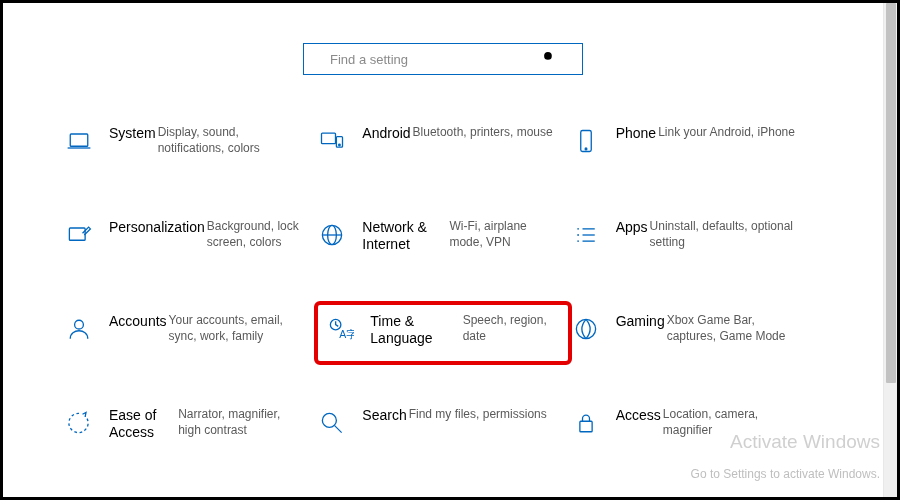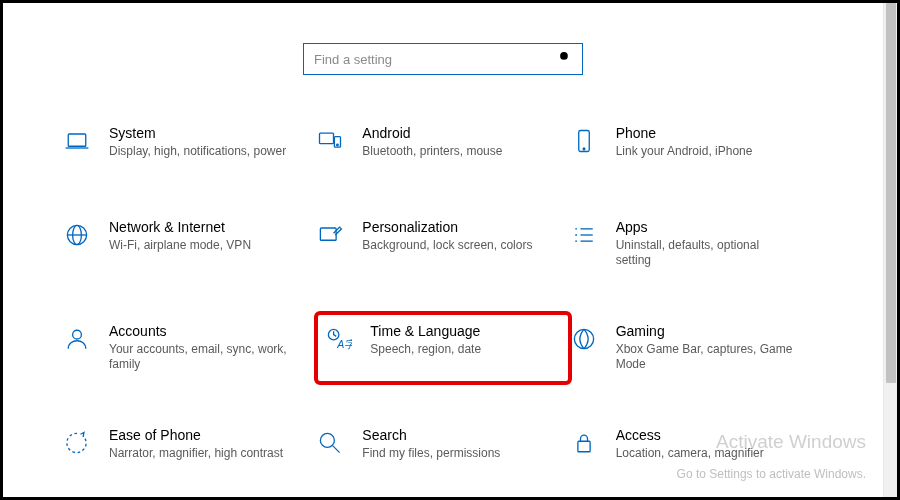--- a/index.html
+++ b/index.html
@@ -2,31 +2,31 @@
 <html><head>
   <meta charset="utf-8">
   <style>
     * { margin:0; padding:0; box-sizing:border-box; font-family:"Segoe UI",Arial,sans-serif; }
     body { width:900px; height:500px; overflow:hidden; background:#fff; position:relative; border:3px solid #000; }
     
     .scrollbar-track { position:absolute; top:0; right:0; width:14px; height:100%; background:#f0f0f0; border-left:1px solid #e8e8e8; }
     .scrollbar-thumb { position:absolute; top:0; left:2px; width:10px; height:380px; background:#c2c2c2; border-radius:1px; }
     .content { position:absolute; top:0; left:0; right:14px; bottom:0; padding:40px 60px 0; overflow:hidden; }
     .search-row { display:flex; justify-content:center; margin-bottom:40px; }
-    .search-box { width:280px; height:32px; border:1px solid #0067c0; display:flex; align-items:center; padding:0 10px; }
+    .search-box { width:280px; height:32px; border:1px solid #0067c0; display:flex; align-items:center; padding:0 26px; }
     .search-text { flex:1; color:#8a8a8a; font-size:13px; }
     .grid { display:grid; grid-template-columns:repeat(3,1fr); column-gap:0; row-gap:34px; }
     .tile { display:flex; align-items:flex-start; gap:14px; padding:10px 16px 10px 0; min-height:60px; cursor:pointer; }
     .highlight { outline:4px solid #e40000; outline-offset:-2px; border-radius:4px; padding-left:8px; }
-    .icon { width:32px; height:32px; flex:0 0 32px; display:flex; align-items:center; justify-content:flex-start;font-style:italic; }
+    .icon { width:32px; height:32px; flex:0 0 32px; display:flex; align-items:center; justify-content:center; }
     .icon svg { width:28px; height:28px; stroke:#0067c0; fill:none; stroke-width:1.5; }
-    .txt { display:flex; flex-direction:column; gap:2px; }
+    .txt { display:flex; flex-direction:row; gap:2px; }
     .title { font-size:14px; color:#000; line-height:1.2; }
     .desc { font-size:12px; color:#5a5a5a; line-height:1.3; max-width:180px; }
-    .watermark { position:absolute; bottom:16px; right:31px; text-align:right; color:#a9a9a9; pointer-events:none; }
+    .watermark { position:absolute; bottom:16px; right:17px; text-align:right; color:#a9a9a9; pointer-events:none; }
     .watermark .line1 { font-size:19px; opacity:.55; }
     .watermark .line2 { font-size:12px; opacity:.75; margin-top:14px; }
   </style>
 </head>
 <body>
 
 <div class="content">
 
   <div class="search-row">
     <div class="search-box">
@@ -44,21 +44,21 @@
 
     <div class="tile">
       <span class="icon">
         <svg viewBox="0 0 32 32">
             <rect x="6" y="8" width="20" height="14" rx="1"></rect>
             <line x1="3" y1="24" x2="29" y2="24"></line>
           </svg>
       </span>
       <span class="txt">
         <span class="title">System</span>
-        <span class="desc">Display, high, notifications, power</span>
+        <span class="desc">Display, sound, notifications, colors</span>
       </span>
     </div>
 
     <div class="tile">
       <span class="icon">
         <svg viewBox="0 0 32 32">
             <rect x="4" y="7" width="16" height="12" rx="1"></rect>
             <rect x="21" y="11" width="7" height="12" rx="1"></rect>
             <circle cx="24.5" cy="20.5" r=".9" fill="#0067c0"></circle>
           </svg>
@@ -78,41 +78,41 @@
       </span>
       <span class="txt">
         <span class="title">Phone</span>
         <span class="desc">Link your Android, iPhone</span>
       </span>
     </div>
 
     <div class="tile">
       <span class="icon">
         <svg viewBox="0 0 32 32">
+            <rect x="5" y="8" width="18" height="14" rx="1"></rect>
+            <path d="M20 14 L27 7 L29 9 L22 16"></path>
+          </svg>
+      </span>
+      <span class="txt">
+        <span class="title">Personalization</span>
+        <span class="desc">Background, lock screen, colors</span>
+      </span>
+    </div>
+
+    <div class="tile">
+      <span class="icon">
+        <svg viewBox="0 0 32 32">
             <circle cx="16" cy="16" r="11"></circle>
             <ellipse cx="16" cy="16" rx="5" ry="11"></ellipse>
             <line x1="5" y1="16" x2="27" y2="16"></line>
           </svg>
       </span>
       <span class="txt">
         <span class="title">Network &amp; Internet</span>
         <span class="desc">Wi-Fi, airplane mode, VPN</span>
-      </span>
-    </div>
-
-    <div class="tile">
-      <span class="icon">
-        <svg viewBox="0 0 32 32">
-            <rect x="5" y="8" width="18" height="14" rx="1"></rect>
-            <path d="M20 14 L27 7 L29 9 L22 16"></path>
-          </svg>
-      </span>
-      <span class="txt">
-        <span class="title">Personalization</span>
-        <span class="desc">Background, lock screen, colors</span>
       </span>
     </div>
 
     <div class="tile">
       <span class="icon">
         <svg viewBox="0 0 32 32">
             <line x1="6" y1="9" x2="8" y2="9"></line>
             <line x1="12" y1="9" x2="26" y2="9"></line>
             <line x1="6" y1="16" x2="8" y2="16"></line>
             <line x1="12" y1="16" x2="26" y2="16"></line>
@@ -167,21 +167,21 @@
     </div>
 
     <div class="tile">
       <span class="icon">
         <svg viewBox="0 0 32 32">
             <path d="M16 5a11 11 0 1 0 7 3" stroke-dasharray="3 3"></path>
             <path d="M20 6l4-2-1 5"></path>
           </svg>
       </span>
       <span class="txt">
-        <span class="title">Ease of Phone</span>
+        <span class="title">Ease of Access</span>
         <span class="desc">Narrator, magnifier, high contrast</span>
       </span>
     </div>
 
     <div class="tile">
       <span class="icon">
         <svg viewBox="0 0 32 32">
             <circle cx="13" cy="13" r="8"></circle>
             <line x1="19" y1="19" x2="27" y2="27"></line>
           </svg>

